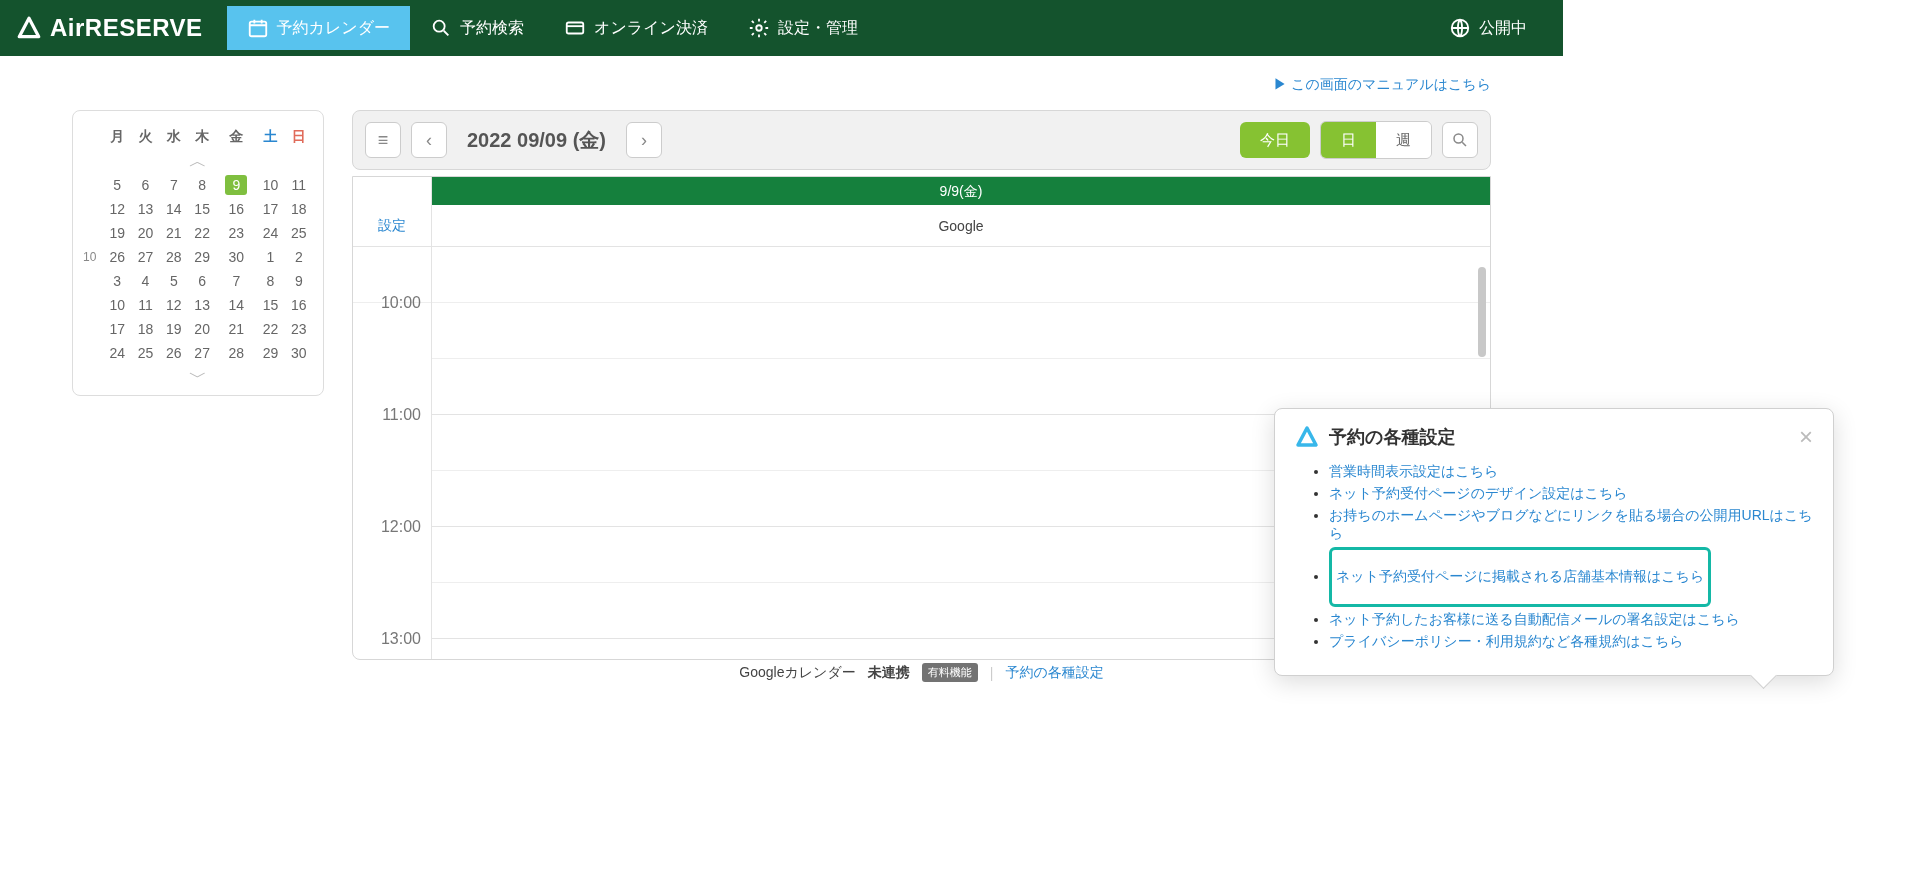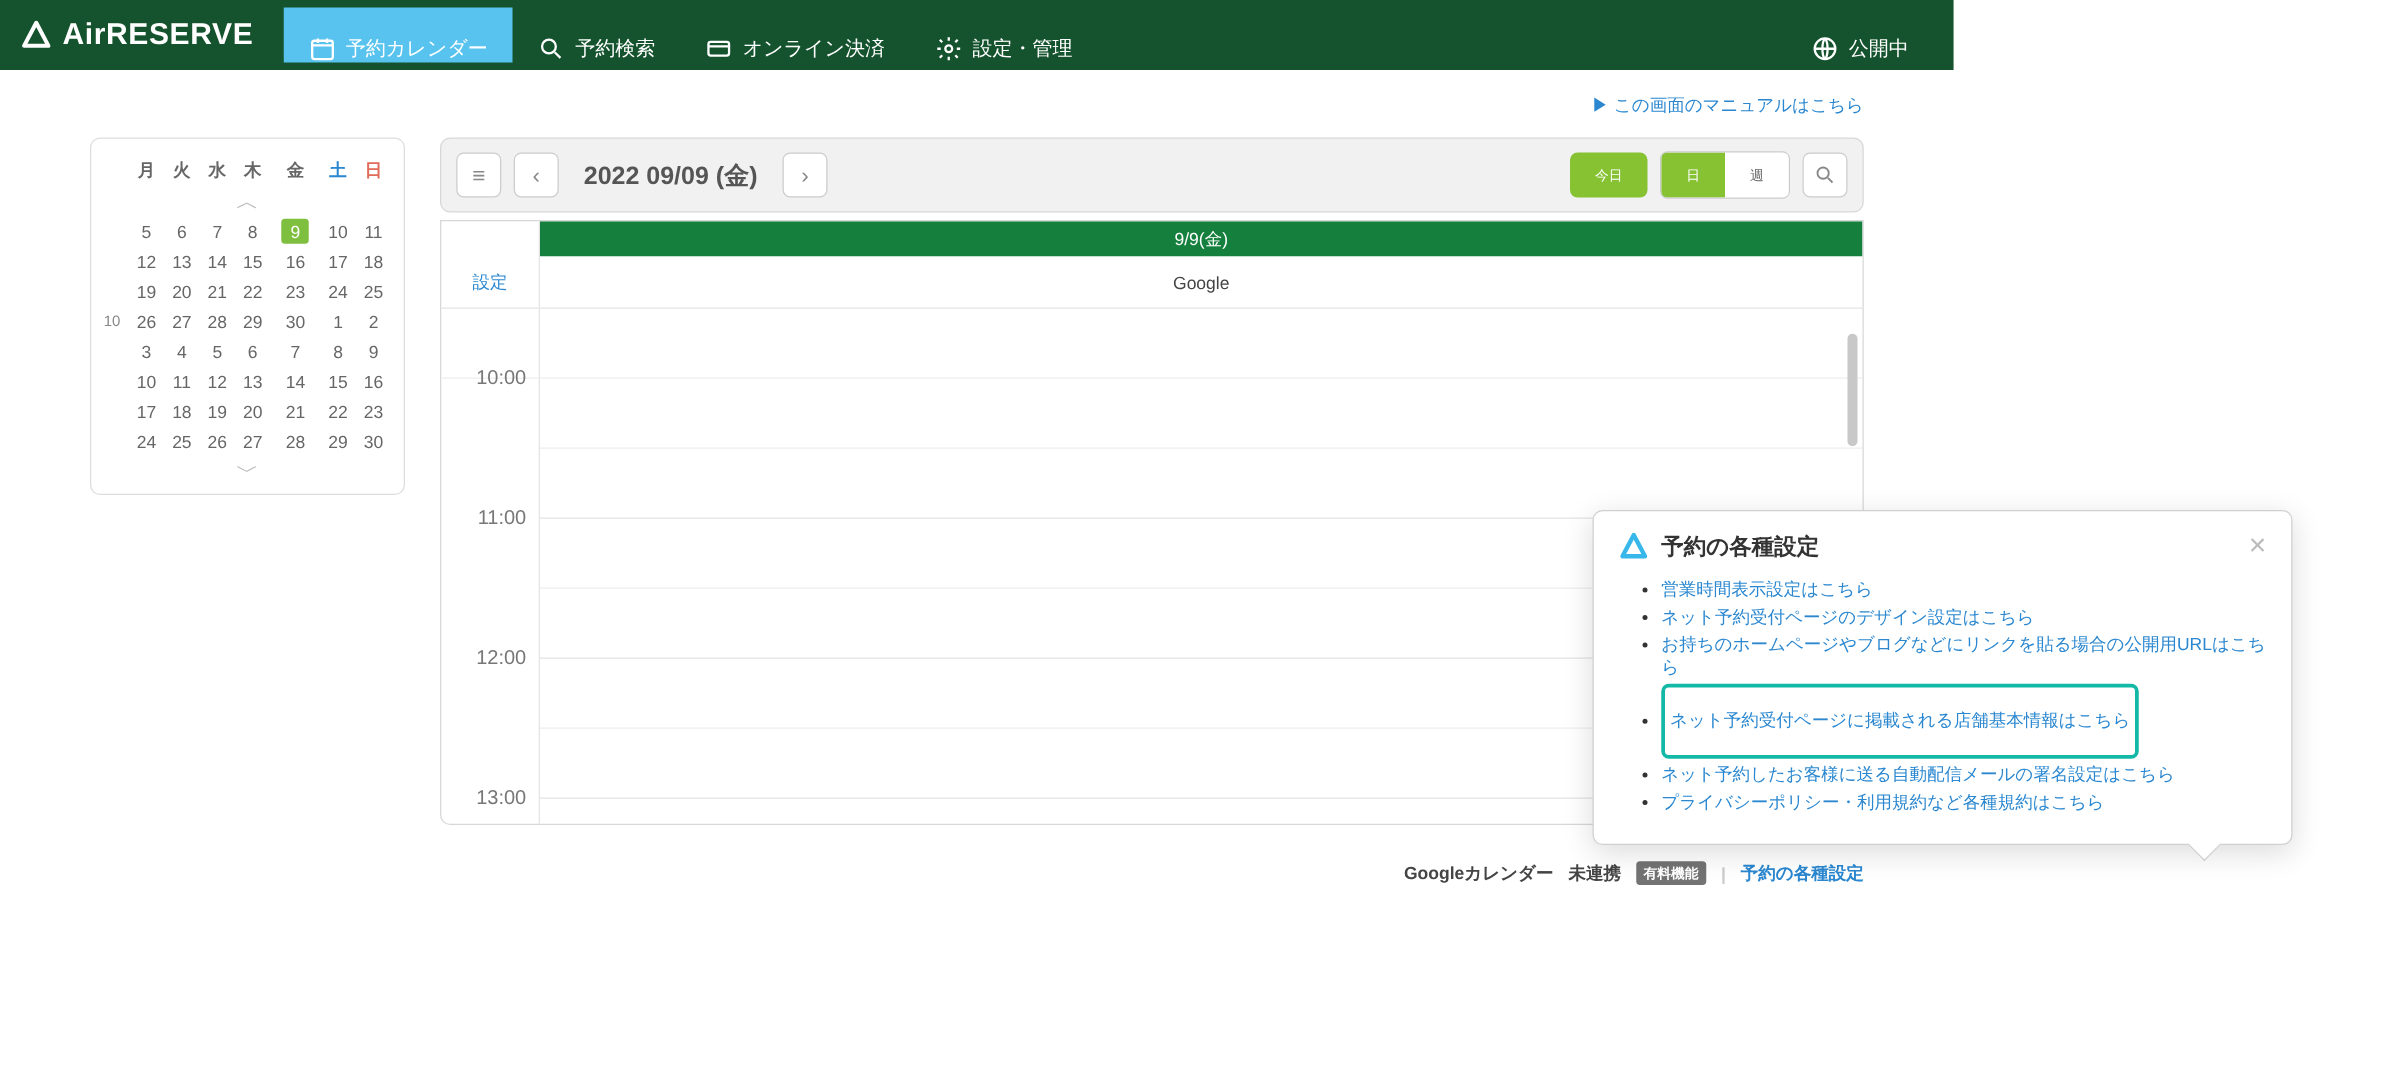--- a/index.html
+++ b/index.html
@@ -1,20 +1,20 @@
 <!DOCTYPE html>
 <html><head>
 <meta charset="utf-8">
 <style>
 * { margin: 0; padding: 0; box-sizing: border-box; }
 body { font-family: -apple-system, "Hiragino Kaku Gothic ProN", Meiryo, sans-serif; background: #fff; color: #333; width: 1563px; }
 .topnav { display: flex; align-items: center; background: #14532d; height: 56px; padding: 0 16px; }
 .brand { display: flex; align-items: center; color: #fff; font-size: 24px; font-weight: 700; letter-spacing: .5px; margin-right: 24px; }
 .brand-mark { width: 26px; height: 26px; margin-right: 8px; }
-.nav-item { display: flex; align-items: flex-end; gap: 8px; height: 44px; padding: 0 20px; color: #fff; font-size: 16px; cursor: pointer; }
+.nav-item { display: flex; align-items: center; gap: 8px; height: 44px; padding: 0 20px; color: #fff; font-size: 16px; cursor: pointer; }
 .nav-item.active { background: #58c3ee; }
 .nav-icon { width: 22px; height: 22px; stroke: #fff; fill: none; stroke-width: 2; }
 .nav-right { margin-left: auto; display: flex; align-items: center; }
 .page-wrap { padding: 12px 72px 0 72px; }
 .manual-link { text-align: right; color: #2a87d0; font-size: 14px; padding: 8px 0 16px; }
 .manual-link span::before { content: "▶ "; }
 .content { display: flex; gap: 28px; align-items: flex-start; }
 .mini-cal { width: 252px; border: 1px solid #ddd; border-radius: 8px; padding: 14px 10px 6px; }
 .mini-cal table { width: 100%; border-collapse: collapse; font-size: 14px; }
 .mini-cal th, .mini-cal td { text-align: center; height: 24px; color: #666; }
@@ -22,21 +22,21 @@
 .mini-cal th.sun { color: #e06b5a; }
 .mini-cal td { cursor: pointer; }
 .mini-cal td.today span { display: inline-block; width: 22px; height: 20px; background: #7fbf3f; color: #fff; border-radius: 3px; line-height: 20px; }
 .mini-cal .month-num { text-align: left; vertical-align: middle; font-size: 12px; color: #888; width: 20px; }
 .mini-cal .chev { text-align: center; color: #bbb; font-size: 18px; height: 20px; cursor: pointer; }
 .main { flex: 1; }
 .toolbar { background: #f1f1f1; border: 1px solid #d7d7d7; border-radius: 8px; height: 60px; display: flex; align-items: center; padding: 0 12px; gap: 10px; }
 .tb-btn { width: 36px; height: 36px; border: 1px solid #ccc; background: #fff; border-radius: 6px; display: flex; align-items: center; justify-content: center; color: #888; font-size: 18px; cursor: pointer; }
 .tb-date { font-size: 20px; font-weight: 700; color: #555; margin: 0 10px; }
 .tb-spacer { flex: 1; }
-.pill { height: 36px; border-radius: 6px; padding: 0 20px; display: flex; align-items: center; font-size: 11px; cursor: pointer; }
+.pill { height: 36px; border-radius: 6px; padding: 0 20px; display: flex; align-items: center; font-size: 15px; cursor: pointer; }
 .pill.green { background: #86c232; color: #fff; border: none; }
 .pill-group { display: flex; border: 1px solid #ccc; border-radius: 6px; overflow: hidden; }
 .pill-group .pill { border-radius: 0; border: none; }
 .pill-group .pill.green { background: #86c232; color: #fff; }
 .pill-group .pill.white { background: #fff; color: #666; }
 .cal-outer { margin-top: 6px; border: 1px solid #d7d7d7; border-radius: 0 0 8px 8px; position: relative; overflow: hidden; }
 .cal-head { display: flex; }
 .cal-time-col { width: 78px; flex-shrink: 0; }
 .cal-main-col { flex: 1; border-left: 1px solid #e3e3e3; }
 .date-strip { background: #15803d; color: #fff; text-align: center; font-size: 14px; height: 28px; line-height: 28px; }
@@ -46,21 +46,21 @@
 .subhead-cell.google { flex: 1; color: #444; border-left: 1px solid #e3e3e3; }
 .slots { display: flex; }
 .slot-times { width: 78px; }
 .slot-grid { flex: 1; border-left: 1px solid #e3e3e3; }
 .slot-row { height: 56px; border-bottom: 1px solid #eee; position: relative; }
 .slot-row.half { height: 56px; border-bottom: 1px solid #e3e3e3; }
 .slot-time-label { position: relative; height: 112px; }
 .slot-time-label span { position: absolute; top: -9px; right: 10px; font-size: 16px; color: #777; }
 .scrollbar { position: absolute; right: 2px; top: 72px; bottom: 4px; width: 10px; background: transparent; }
 .scrollbar-thumb { width: 8px; height: 90px; background: #c8c8c8; border-radius: 4px; margin-top: 18px; }
-.bottom-bar { display: flex; justify-content: flex-end; align-items: center; gap: 12px; margin-top: 29px; font-size: 14px; color: #444; font-weight: bold; }
+.bottom-bar { display: flex; justify-content: center; align-items: center; gap: 12px; margin-top: 3px; font-size: 14px; color: #444; }
 .badge-paid { background: #737373; color: #fff; font-size: 11px; padding: 2px 6px; border-radius: 3px; }
 .bottom-sep { color: #ccc; }
 .bottom-link { color: #2a87d0; cursor: pointer; }
 .popup { position: absolute; right: 86px; top: 408px; width: 560px; background: #fff; border: 1px solid #d0d0d0; border-radius: 8px; box-shadow: 0 6px 24px rgba(0,0,0,.14); padding: 16px 20px 20px; }
 .popup::after { content: ""; position: absolute; bottom: -10px; right: 60px; width: 18px; height: 18px; background: #fff; border-right: 1px solid #d0d0d0; border-bottom: 1px solid #d0d0d0; transform: rotate(45deg); }
 .popup-head { display: flex; align-items: center; gap: 10px; margin-bottom: 14px; }
 .popup-title { font-size: 18px; font-weight: 700; color: #333; }
 .popup-close { margin-left: auto; color: #bbb; font-size: 24px; cursor: pointer; line-height: 1; }
 .popup-links { list-style: disc; padding-left: 34px; }
 .popup-links li { margin: 4px 0; font-size: 14px; }

